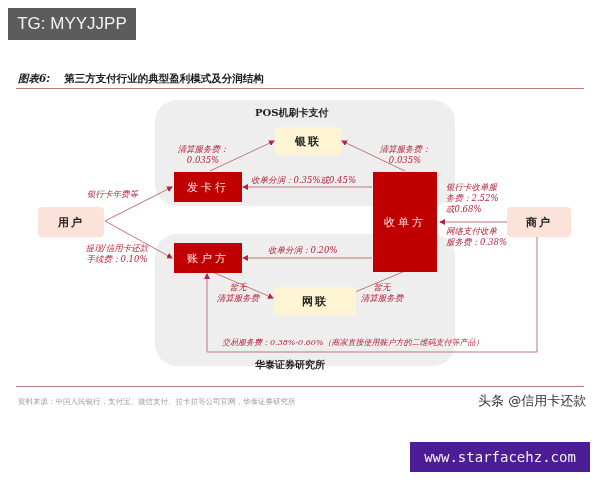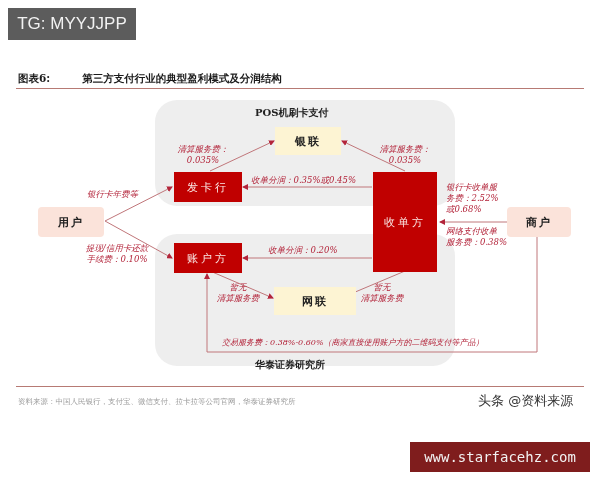--- a/index.html
+++ b/index.html
@@ -3,37 +3,37 @@
 <meta charset="utf-8">
 <style>
   html, body { margin:0; padding:0; }
   body { width:600px; height:480px; background:#ffffff; position:relative; overflow:hidden;
          font-family:"DejaVu Sans", sans-serif; }
   .abs { position:absolute; }
   .tg-badge { left:8px; top:8px; width:128px; height:32px; background:#5c5c5c; color:#f2f2f2;
               font-family:"Liberation Sans", sans-serif; font-size:17px; line-height:32px; text-align:center; }
   .fig-title { left:18px; top:72px; font-size:10.5px; font-weight:bold; color:#1a1a1a; white-space:nowrap;
                font-family:"DejaVu Serif", serif; }
-  .fig-title .num { margin-right:32px; }
+  .fig-title .num { margin-right:14px;font-style:italic; }
   .rule { left:16px; width:568px; height:1px; background:#b77a74; }
   .panel { background:#eeeeee; border-radius:22px; }
   .panel-label { font-size:10px; font-weight:bold; color:#222; white-space:nowrap; text-align:left;
                  font-family:"DejaVu Serif", serif; }
   .box-red { background:#c00000; color:#fbe9e6; text-align:center; font-family:"DejaVu Serif", serif;
              font-size:11px; letter-spacing:3px; display:flex; align-items:center; justify-content:center; }
   .box-yellow { background:#fdf4d3; color:#222; font-family:"DejaVu Serif", serif;
                 font-size:11px; font-weight:bold; letter-spacing:2px; display:flex; align-items:center; justify-content:center; }
   .box-peach { background:#fbe3da; color:#222; text-align:center; font-family:"DejaVu Serif", serif;
                font-size:11px; font-weight:bold; letter-spacing:2px; display:flex; align-items:center; justify-content:center;
                border-radius:4px; }
   .lbl { color:#b3243a; font-size:8.5px; line-height:11px; white-space:nowrap; font-family:"DejaVu Serif", serif;font-style:italic; }
   .lbl.c { text-align:center; }
   .source { left:18px; top:397px; font-size:7.5px; color:#9a9a9a; white-space:nowrap; font-family:"DejaVu Serif", serif; }
   .wm-toutiao { left:478px; top:392px; font-size:13px; color:#333; white-space:nowrap; }
-  .url-badge { left:410px; top:442px; width:180px; height:30px; background:#7f1d1d; color:#f2f2f2;
+  .url-badge { left:410px; top:442px; width:180px; height:30px; background:#4c1d95; color:#f2f2f2;
                font-family:"DejaVu Sans Mono", monospace; font-size:14px; line-height:30px; text-align:center; }
   svg.lines { position:absolute; left:0; top:0; }
 </style>
 </head>
 <body>
 
 <div class="abs tg-badge">TG: MYYJJPP</div>
 
 <div class="abs fig-title">
   <span class="num">图表6:</span><span>第三方支付行业的典型盈利模式及分润结构</span>
@@ -121,15 +121,15 @@
 
 <div class="abs lbl" style="left:446px; top:226px;">
   <div>网络支付收单</div>
   <div>服务费：0.38%</div>
 </div>
 
 <div class="abs lbl" style="left:222px; top:337px; font-size:8px;">交易服务费：0.38%-0.60%（商家直接使用账户方的二维码支付等产品）</div>
 
 <div class="abs rule" style="top:386px;"></div>
 <div class="abs source">资料来源：中国人民银行，支付宝、微信支付、拉卡拉等公司官网，华泰证券研究所</div>
-<div class="abs wm-toutiao">头条 @资料来源</div>
+<div class="abs wm-toutiao">头条 @信用卡还款</div>
 
 <div class="abs url-badge">www.starfacehz.com</div>
 
 </body></html>

